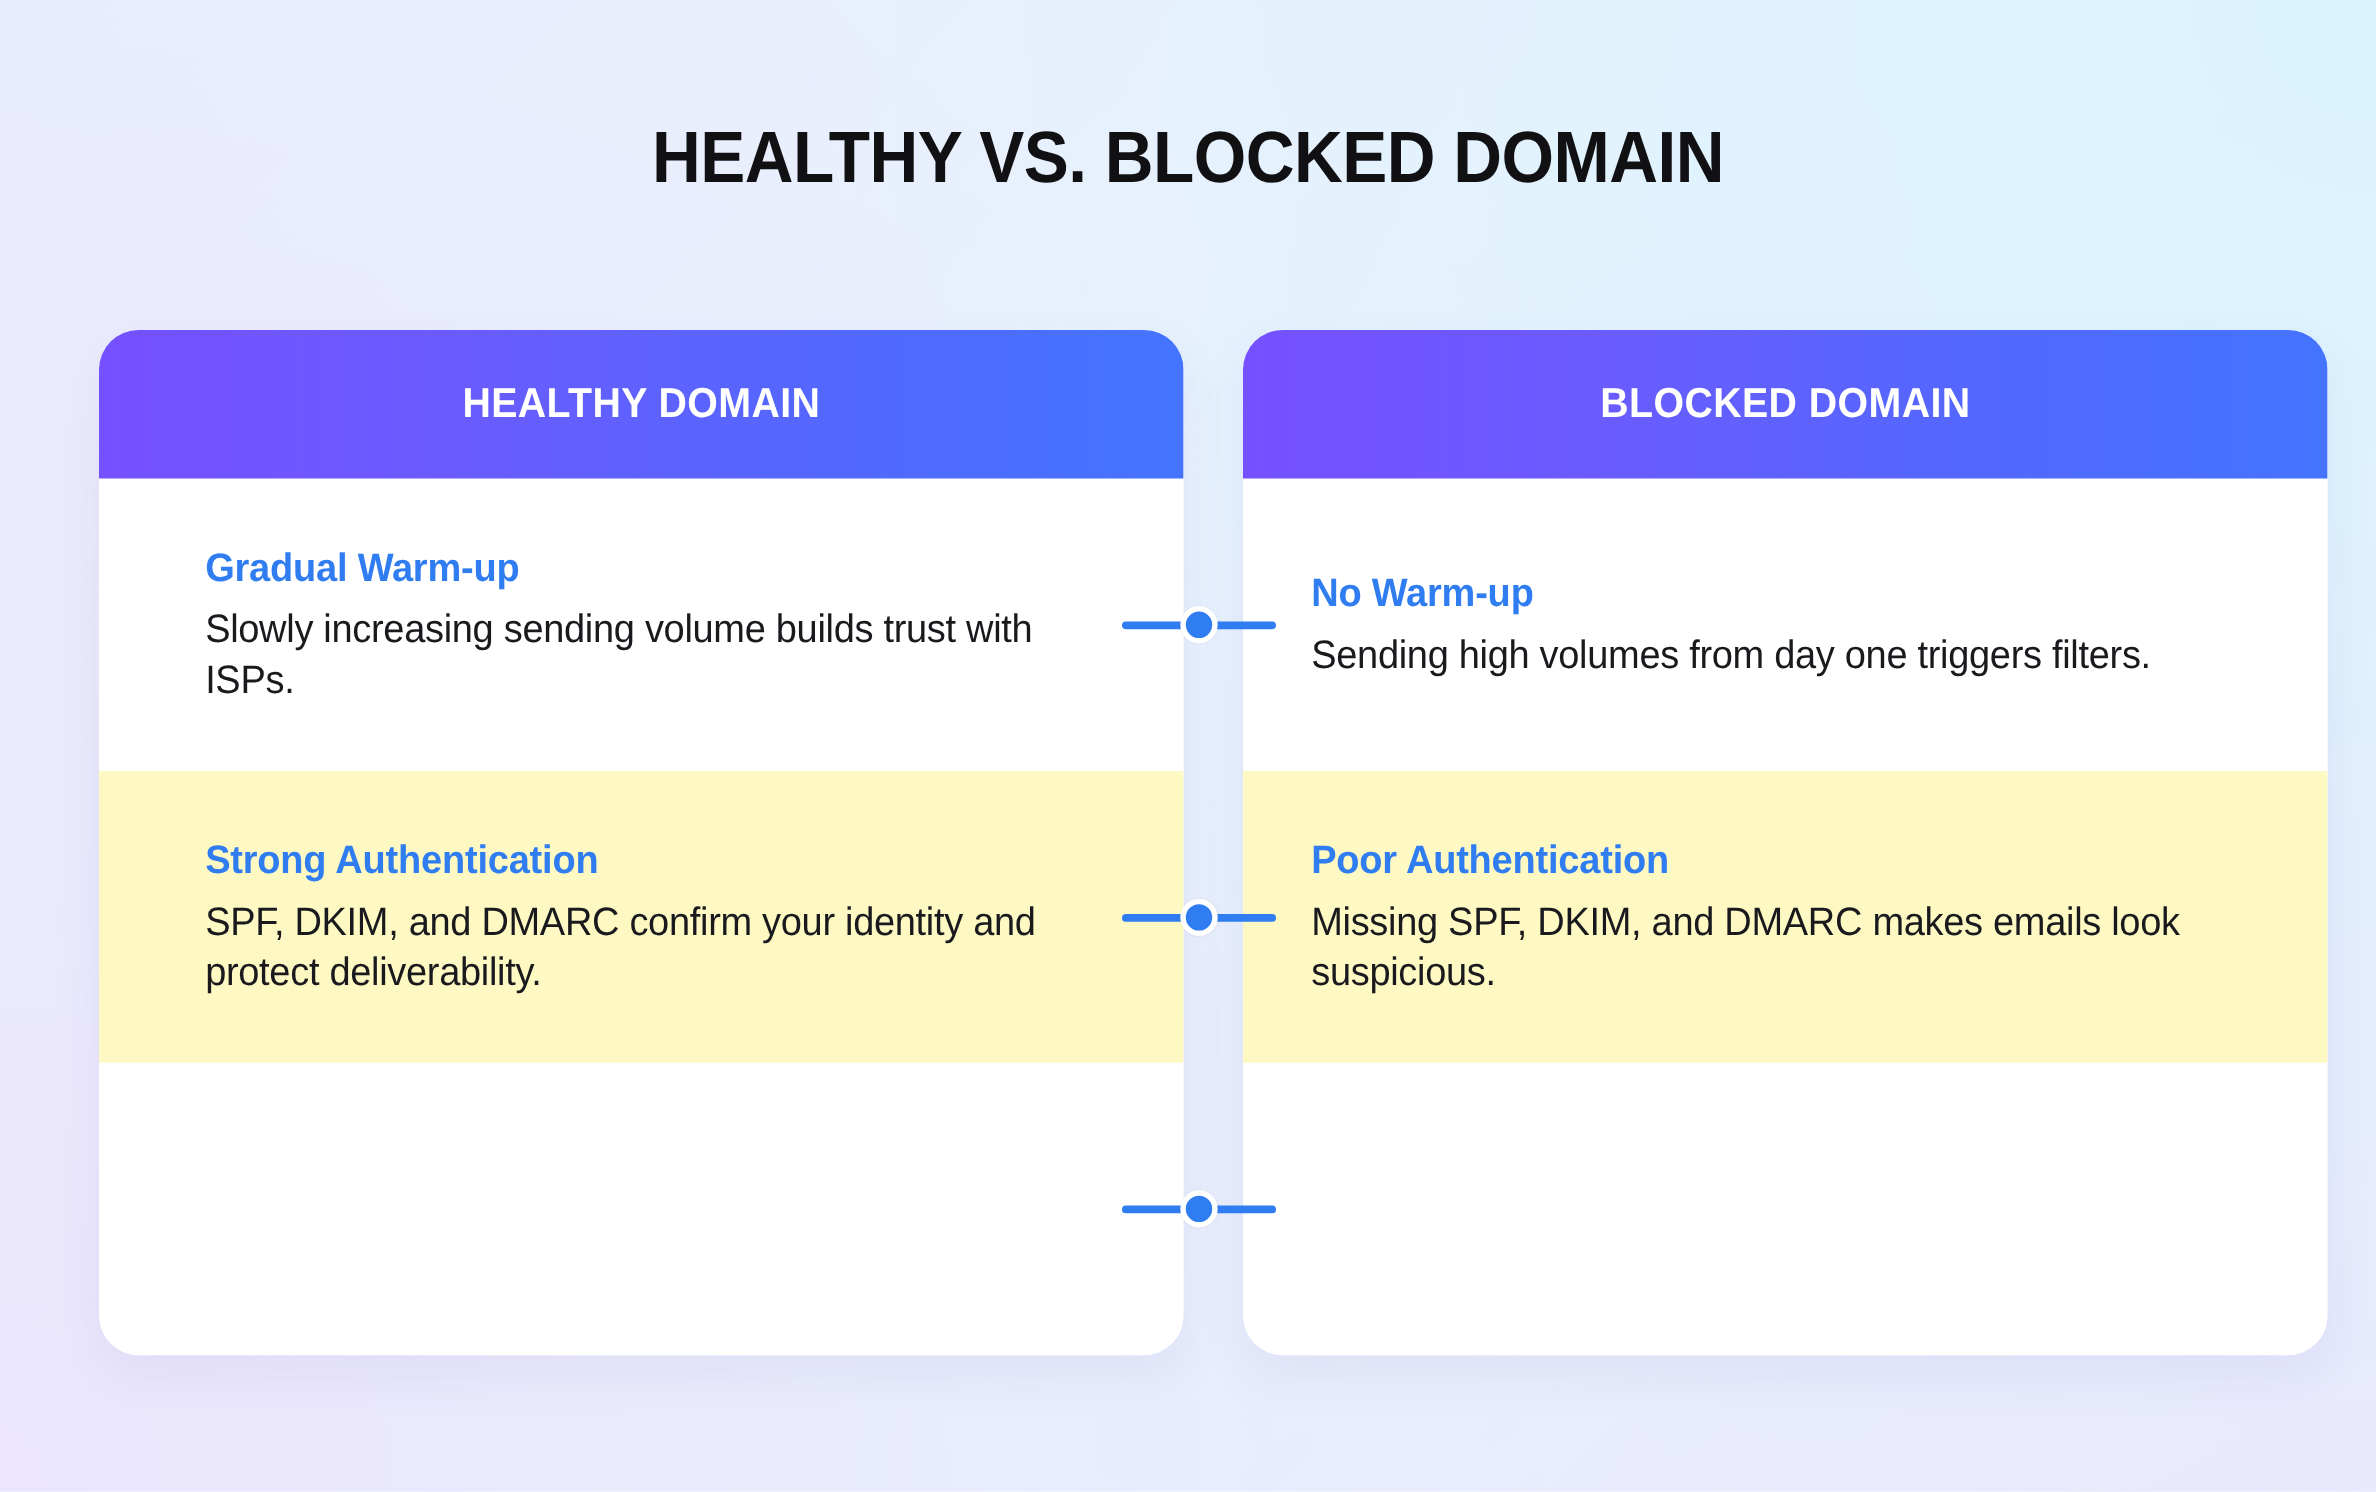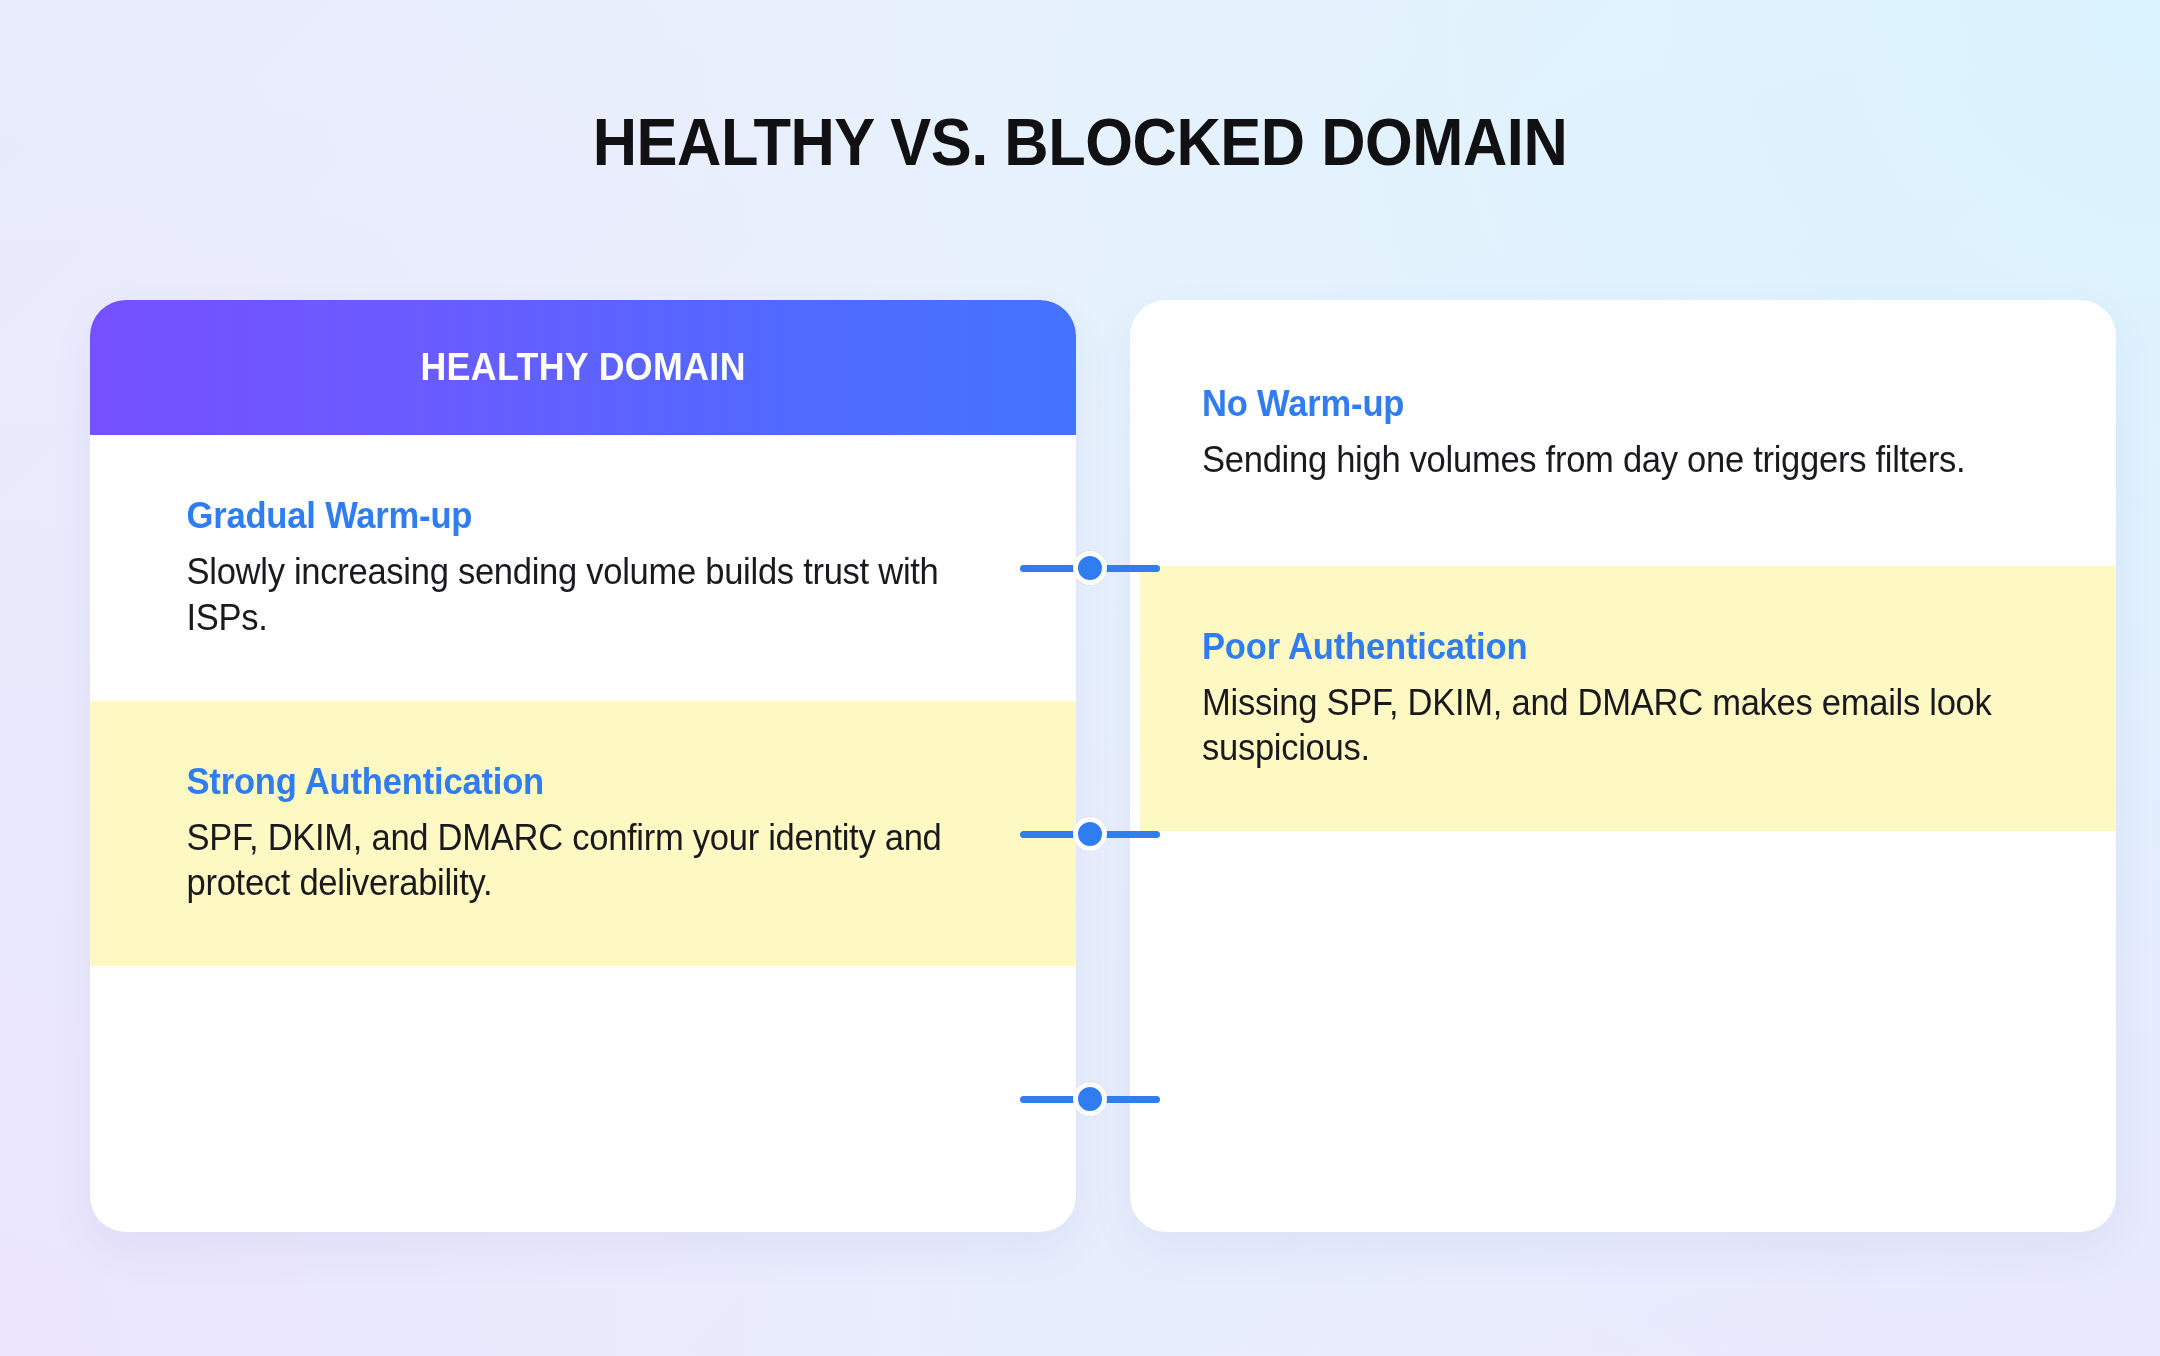--- a/index.html
+++ b/index.html
@@ -87,21 +87,21 @@
   .row-body {
     color:#1A1A1E;
     font-size:36px;
     font-weight:400;
     line-height:1.26;
     letter-spacing:-0.3px;
     transform:scaleX(0.96);
   }
   .card.left  .row { text-align:left; }
   .card.left  .row-heading, .card.left .row-body { transform-origin:right center; }
-  .card.right .row { text-align:left;margin-left:10px; }
+  .card.right .row { text-align:left; }
   .card.right .row-heading, .card.right .row-body { transform-origin:left center; }
 
   
   .connector {
     position:absolute;
     left:1020px;
     width:140px;
     height:34px;
     display:flex;
     align-items:center;
@@ -149,20 +149,23 @@
       <div class="row alt">
         <div class="row-heading">Strong Authentication</div>
         <div class="row-body">SPF, DKIM, and DMARC confirm your identity and protect deliverability.</div>
       </div>
 
 
     </div>
   </section>
 
   <section class="card right">
+    <div class="card-header">
+      <span class="card-header-title">BLOCKED DOMAIN</span>
+    </div>
     <div class="rows">
 
       <div class="row">
         <div class="row-heading">No Warm-up</div>
         <div class="row-body">Sending high volumes from day one triggers filters.</div>
       </div>
 
       <div class="row alt">
         <div class="row-heading">Poor Authentication</div>
         <div class="row-body">Missing SPF, DKIM, and DMARC makes emails look suspicious.</div>

